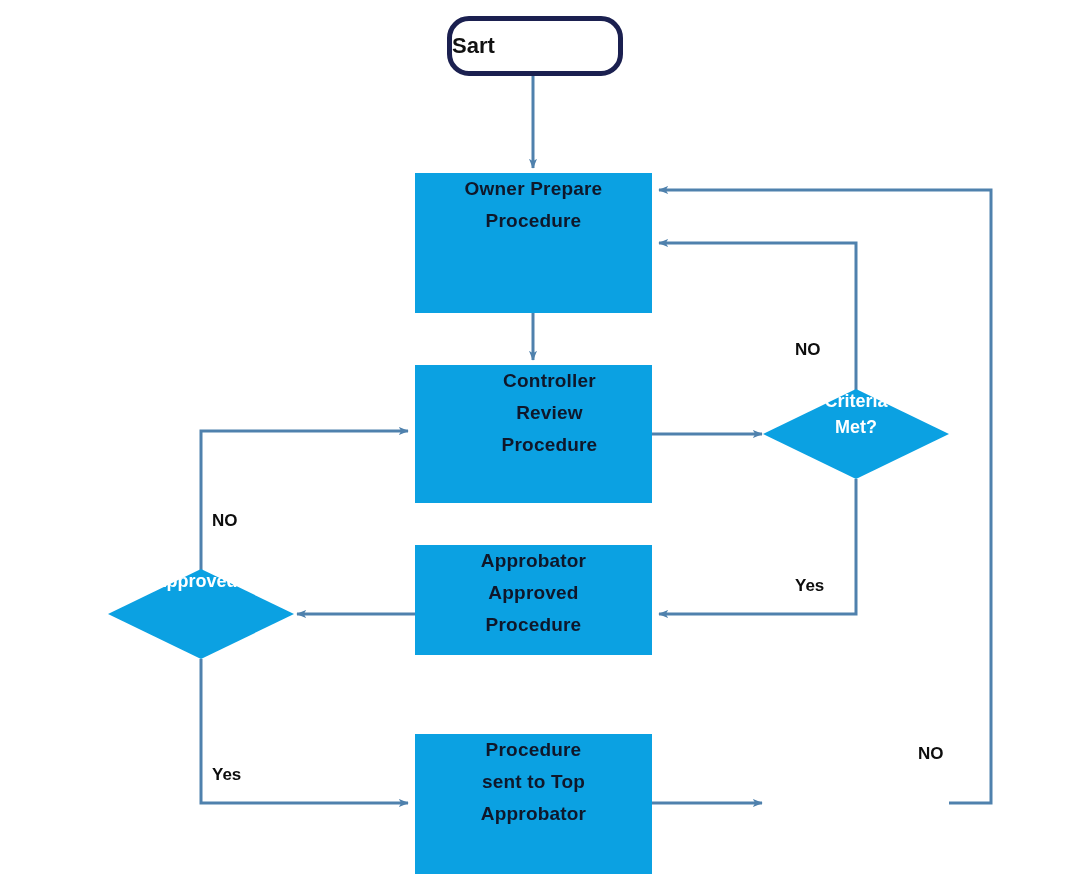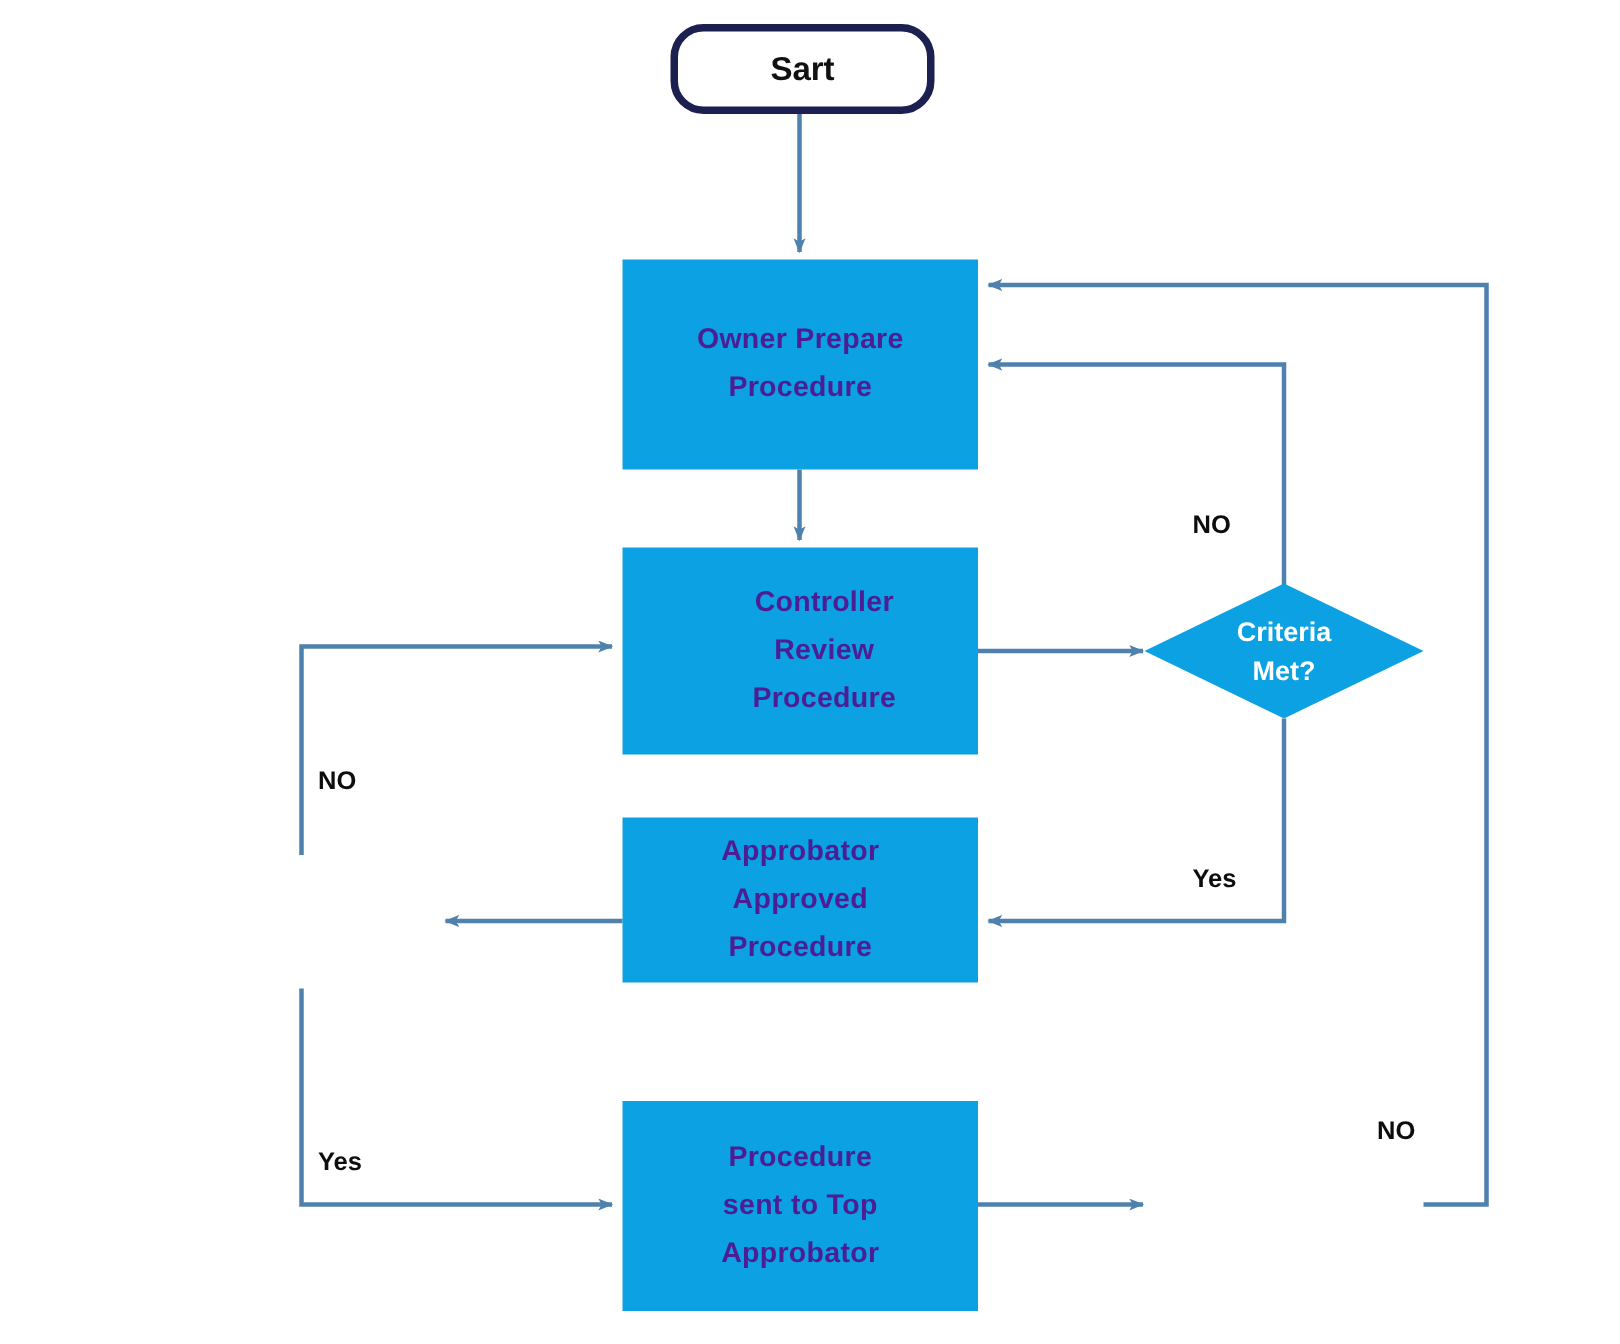--- a/index.html
+++ b/index.html
@@ -1,28 +1,28 @@
 <!DOCTYPE html>
 <html><head>
 <meta charset="utf-8">
 <style>
   html,body{margin:0;padding:0;background:#ffffff;}
   body{font-family:"Liberation Sans",sans-serif;}
   #stage{position:relative;width:1080px;height:896px;background:#ffffff;overflow:hidden;}
   svg.edges{position:absolute;left:0;top:0;width:1080px;height:896px;}
 
-  .node{position:absolute;box-sizing:border-box;display:flex;align-items:center;justify-content:center;text-align:center;}
+  .node{position:absolute;box-sizing:border-box;display:flex;align-items:center;justify-content:flex-start;text-align:center;}
 
-  .proc{background:#0BA1E2;color:#4c1d95;font-weight:bold;font-size:19px;line-height:32px;letter-spacing:.2px;}
+  .proc{background:#0BA1E2;color:#0f172a;font-weight:bold;font-size:19px;line-height:32px;letter-spacing:.2px;}
   .proc .lbl{display:block;}
 
   .start{background:#ffffff;border:5px solid #1B2050;border-radius:22px;color:#111111;font-weight:bold;font-size:22px;}
 
   .dec-wrap{position:absolute;}
-  .dec-wrap .dectxt{position:absolute;left:0;top:0;width:100%;height:100%;display:flex;align-items:center;justify-content:center;
+  .dec-wrap .dectxt{position:absolute;left:0;top:0;width:100%;height:100%;display:flex;align-items:flex-start;justify-content:center;
       color:#ffffff;font-weight:bold;font-size:18px;line-height:26px;text-align:center;}
   .dec-wrap svg{position:absolute;left:0;top:0;}
 
   .elabel{position:absolute;color:#0d0d0d;font-weight:bold;font-size:17px;white-space:nowrap;}
 </style>
 </head>
 <body>
 
 <div id="stage">
 
@@ -82,20 +82,28 @@
       </div>
     </div>
   </div>
 
   <div class="node proc" style="left:415px;top:545px;width:237px;height:110px;flex-direction:column;">
     <span class="lbl">Approbator</span>
     <span class="lbl">Approved</span>
     <span class="lbl">Procedure</span>
   </div>
 
+  <div class="dec-wrap" style="left:107px;top:568px;width:188px;height:92px;">
+    <svg width="188" height="92" viewBox="0 0 188 92">
+      <polygon points="94,1 187,46 94,91 1,46" fill="#0BA1E2"></polygon>
+    </svg>
+    <div class="dectxt">
+      <span>Approved?</span>
+    </div>
+  </div>
 
   <div class="node proc" style="left:415px;top:734px;width:237px;height:140px;flex-direction:column;">
     <span class="lbl">Procedure</span>
     <span class="lbl">sent to Top</span>
     <span class="lbl">Approbator</span>
   </div>
 
 
   <div class="elabel" style="left:795px;top:340px;">NO</div>
   <div class="elabel" style="left:795px;top:576px;">Yes</div>

